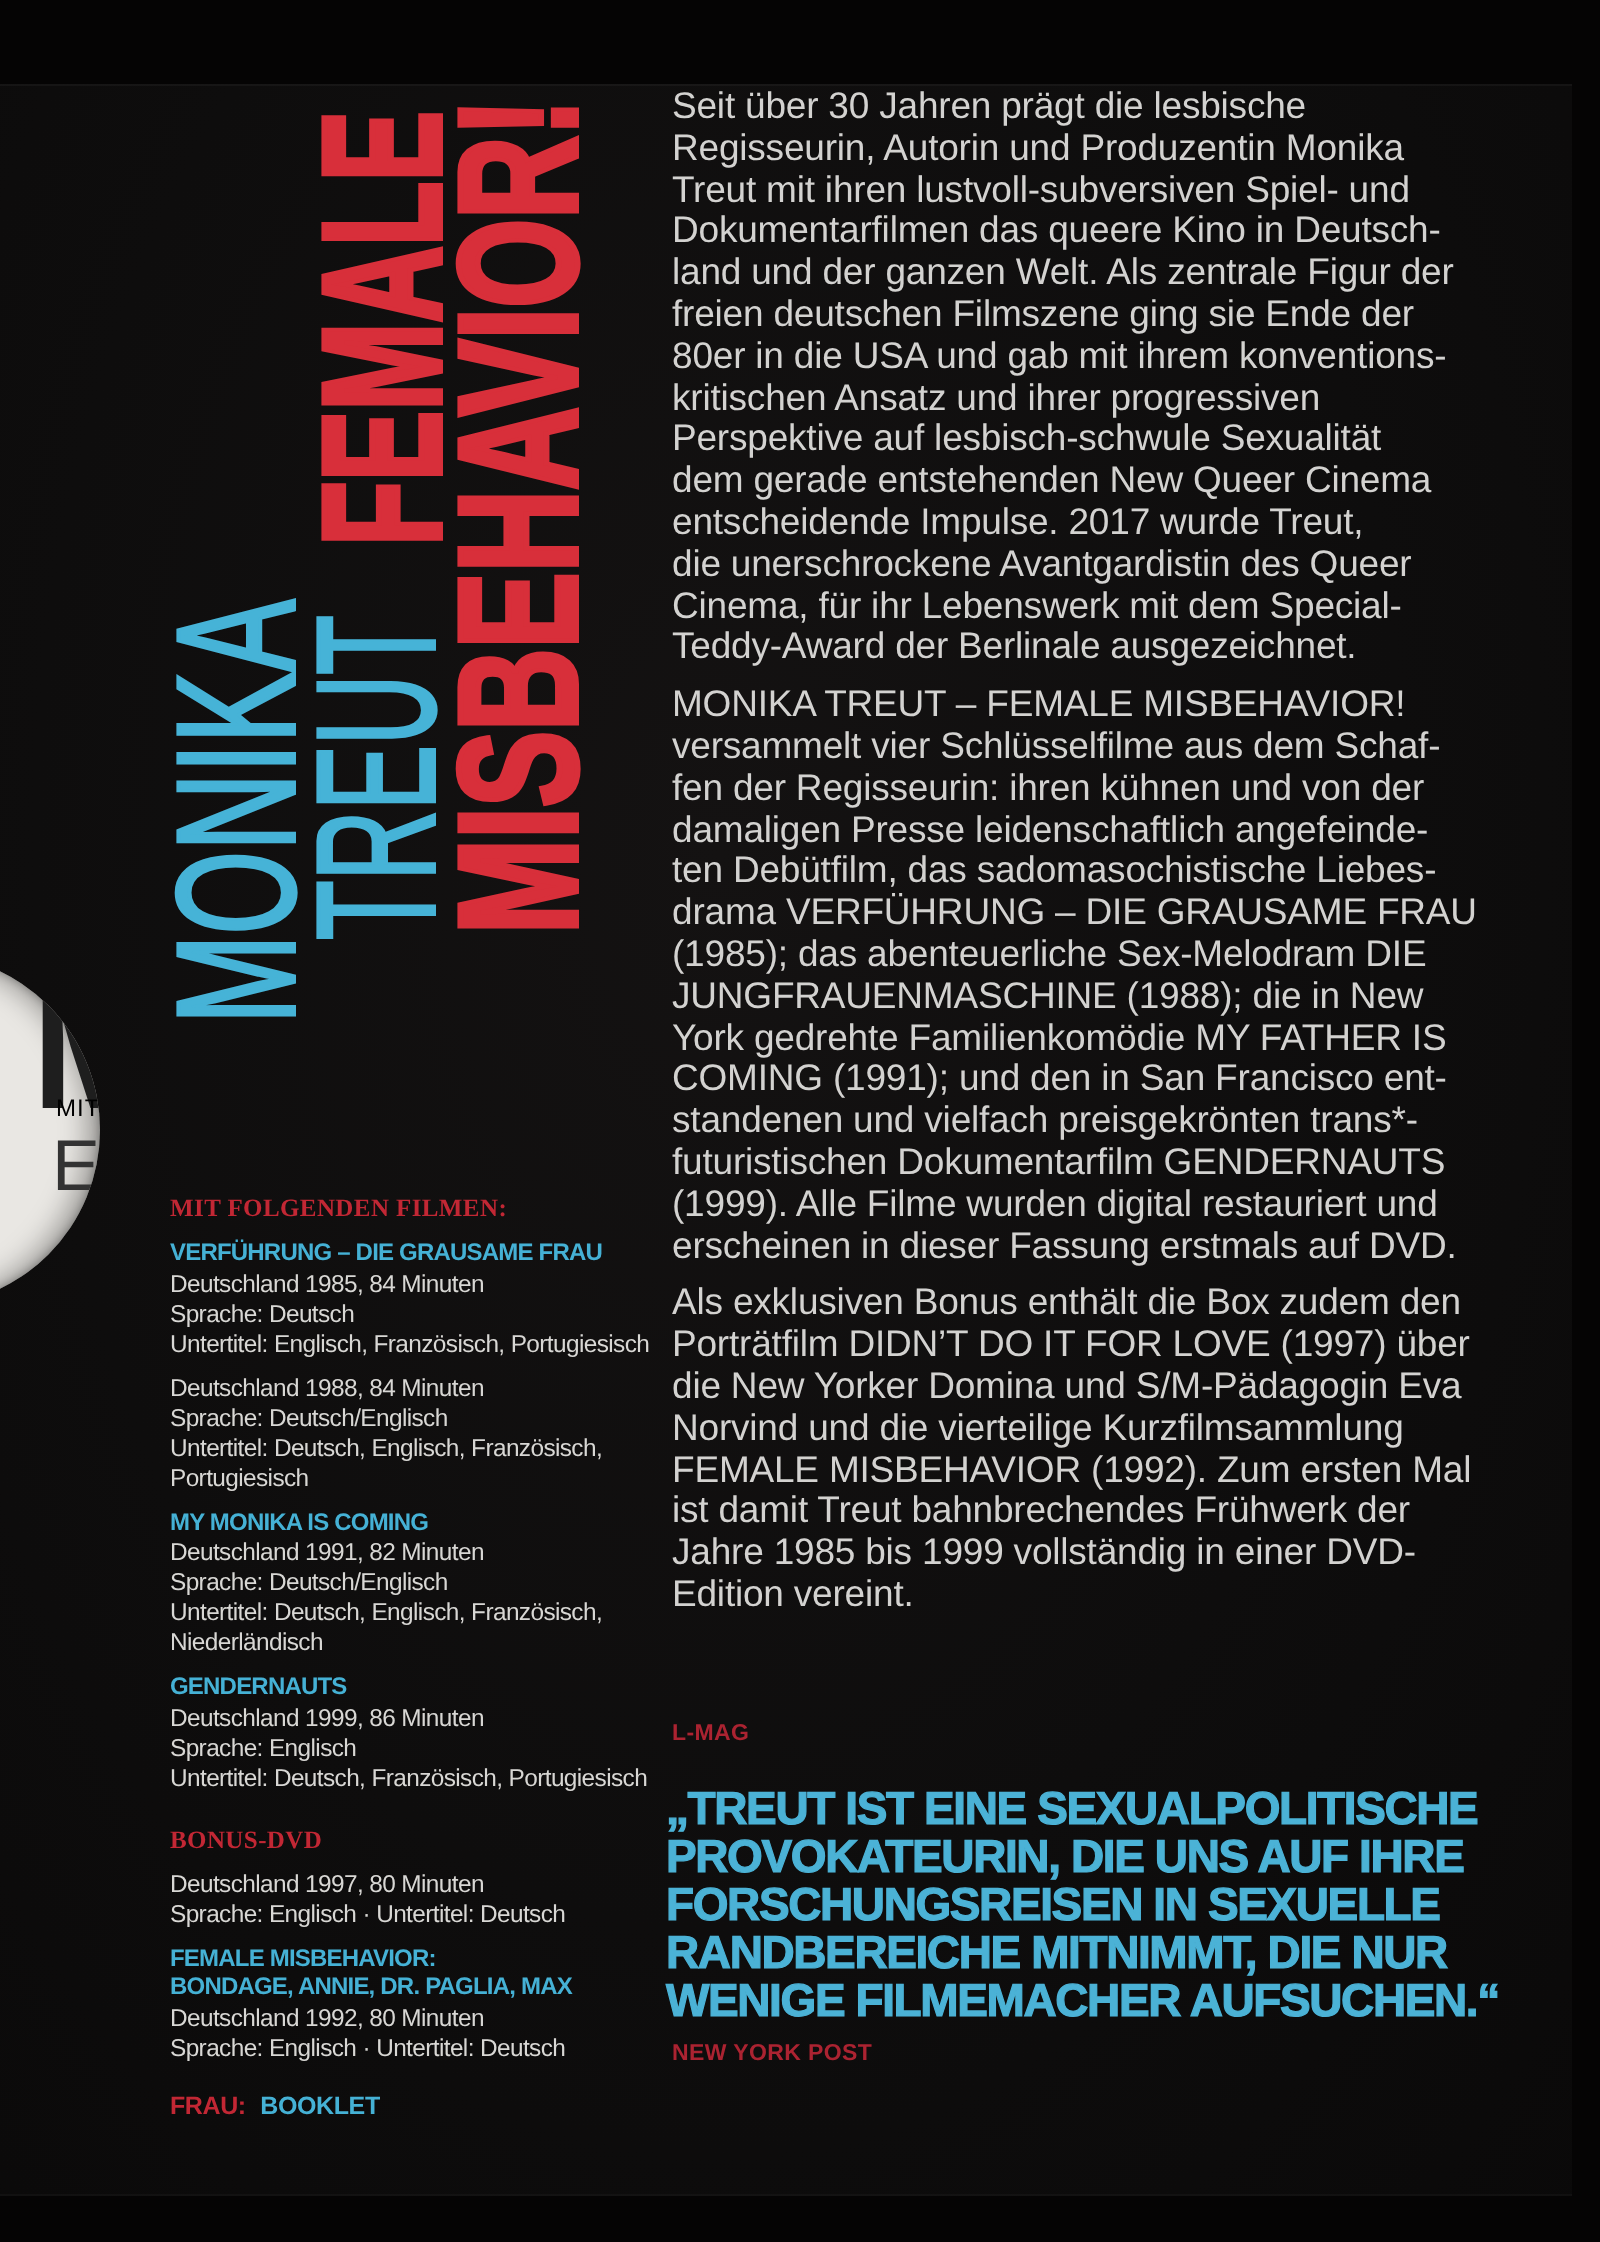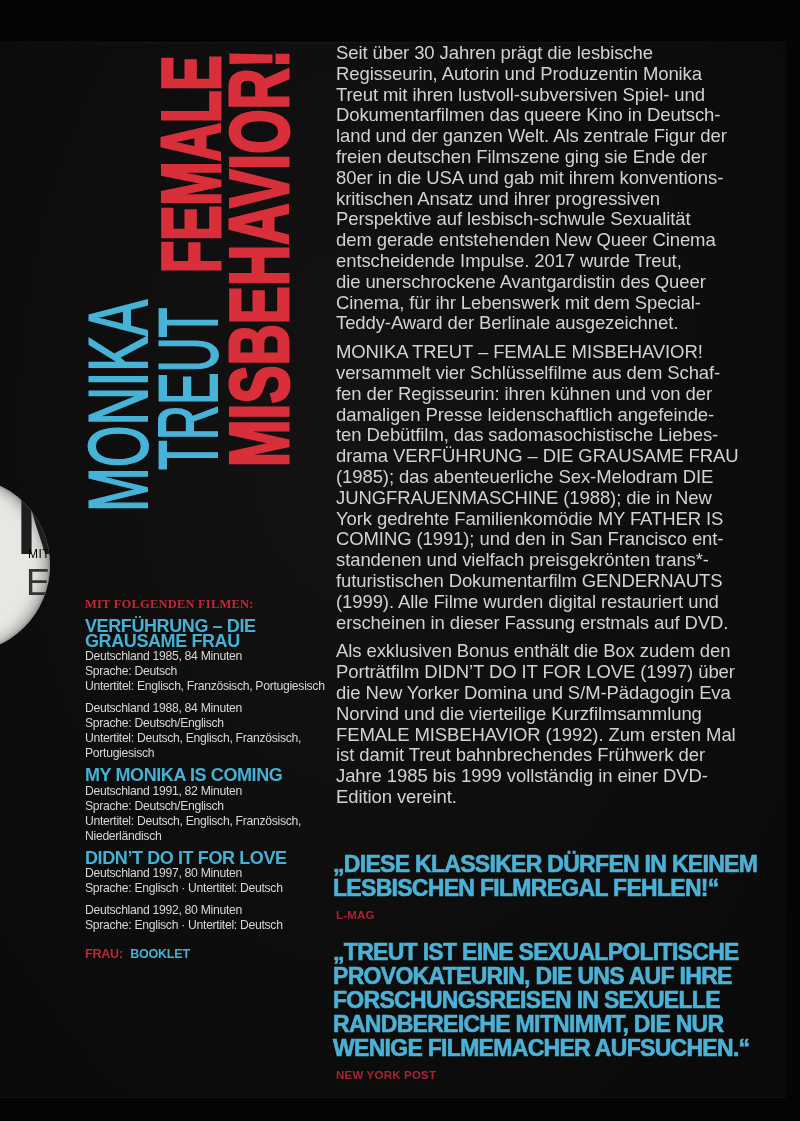--- a/index.html
+++ b/index.html
@@ -52,21 +52,21 @@
   .quote-src.last{margin-bottom:0;}
 
   
   .filmlist{position:absolute;left:85px;top:596px;width:258px;z-index:10;}
   .list-header{
     color:#c22734;font-size:12.5px;font-weight:700;letter-spacing:0.2px;
     line-height:16px;margin:0;font-family:Liberation Serif, serif;
   }
   .film{margin-top:7px;}
   .film-title{
-    color:#45b1d5;font-weight:700;font-size:18px;line-height:14.5px;
+    color:#45b1d5;font-weight:700;font-size:12px;line-height:14.5px;
     letter-spacing:-0.4px;margin:0;white-space:pre-line;
   }
   .film-details{
     color:#d8d7d4;font-size:12.2px;line-height:15px;letter-spacing:-0.3px;
     margin:1px 0 0 0;white-space:pre-line;
   }
   .bonus-header{margin-top:15px;}
   .plus-line{margin:14px 0 0 0;font-size:12.5px;font-weight:700;letter-spacing:-0.2px;line-height:15px;}
   .plus-label{color:#c22734;}
   .plus-value{color:#45b1d5;margin-left:4px;}
@@ -140,22 +140,20 @@
 Porträtfilm DIDN’T DO IT FOR LOVE (1997) über
 die New Yorker Domina und S/M-Pädagogin Eva
 Norvind und die vierteilige Kurzfilmsammlung
 FEMALE MISBEHAVIOR (1992). Zum ersten Mal
 ist damit Treut bahnbrechendes Frühwerk der
 Jahre 1985 bis 1999 vollständig in einer DVD-
 Edition vereint.</p>
     </div>
 
     <div class="quotes">
-      <p class="quote">„DIESE KLASSIKER DÜRFEN IN KEINEM
-LESBISCHEN FILMREGAL FEHLEN!“</p>
       <p class="quote-src">L-MAG</p>
       <p class="quote">„TREUT IST EINE SEXUALPOLITISCHE
 PROVOKATEURIN, DIE UNS AUF IHRE
 FORSCHUNGSREISEN IN SEXUELLE
 RANDBEREICHE MITNIMMT, DIE NUR
 WENIGE FILMEMACHER AUFSUCHEN.“</p>
       <p class="quote-src last">NEW YORK POST</p>
     </div>
 
     <div class="filmlist">
@@ -173,28 +171,36 @@
 Untertitel: Deutsch, Englisch, Französisch,
 Portugiesisch</p>
       </div>
       <div class="film">
         <p class="film-title">MY MONIKA IS COMING</p>
         <p class="film-details">Deutschland 1991, 82 Minuten
 Sprache: Deutsch/Englisch
 Untertitel: Deutsch, Englisch, Französisch,
 Niederländisch</p>
       </div>
-
-
-      <div class="film">
-        <p class="film-title">DIDN’T DO IT FOR LOVE</p>
+      <div class="film">
+        <p class="film-title">GENDERNAUTS</p>
+        <p class="film-details">Deutschland 1999, 86 Minuten
+Sprache: Englisch
+Untertitel: Deutsch, Französisch, Portugiesisch</p>
+      </div>
+
+      <p class="list-header bonus-header">BONUS-DVD</p>
+
+      <div class="film">
         <p class="film-details">Deutschland 1997, 80 Minuten
 Sprache: Englisch · Untertitel: Deutsch</p>
       </div>
       <div class="film">
+        <p class="film-title">FEMALE MISBEHAVIOR:
+BONDAGE, ANNIE, DR. PAGLIA, MAX</p>
         <p class="film-details">Deutschland 1992, 80 Minuten
 Sprache: Englisch · Untertitel: Deutsch</p>
       </div>
 
       <p class="plus-line">
         <span class="plus-label">FRAU:</span>
         <span class="plus-value">BOOKLET</span>
       </p>
     </div>
 

